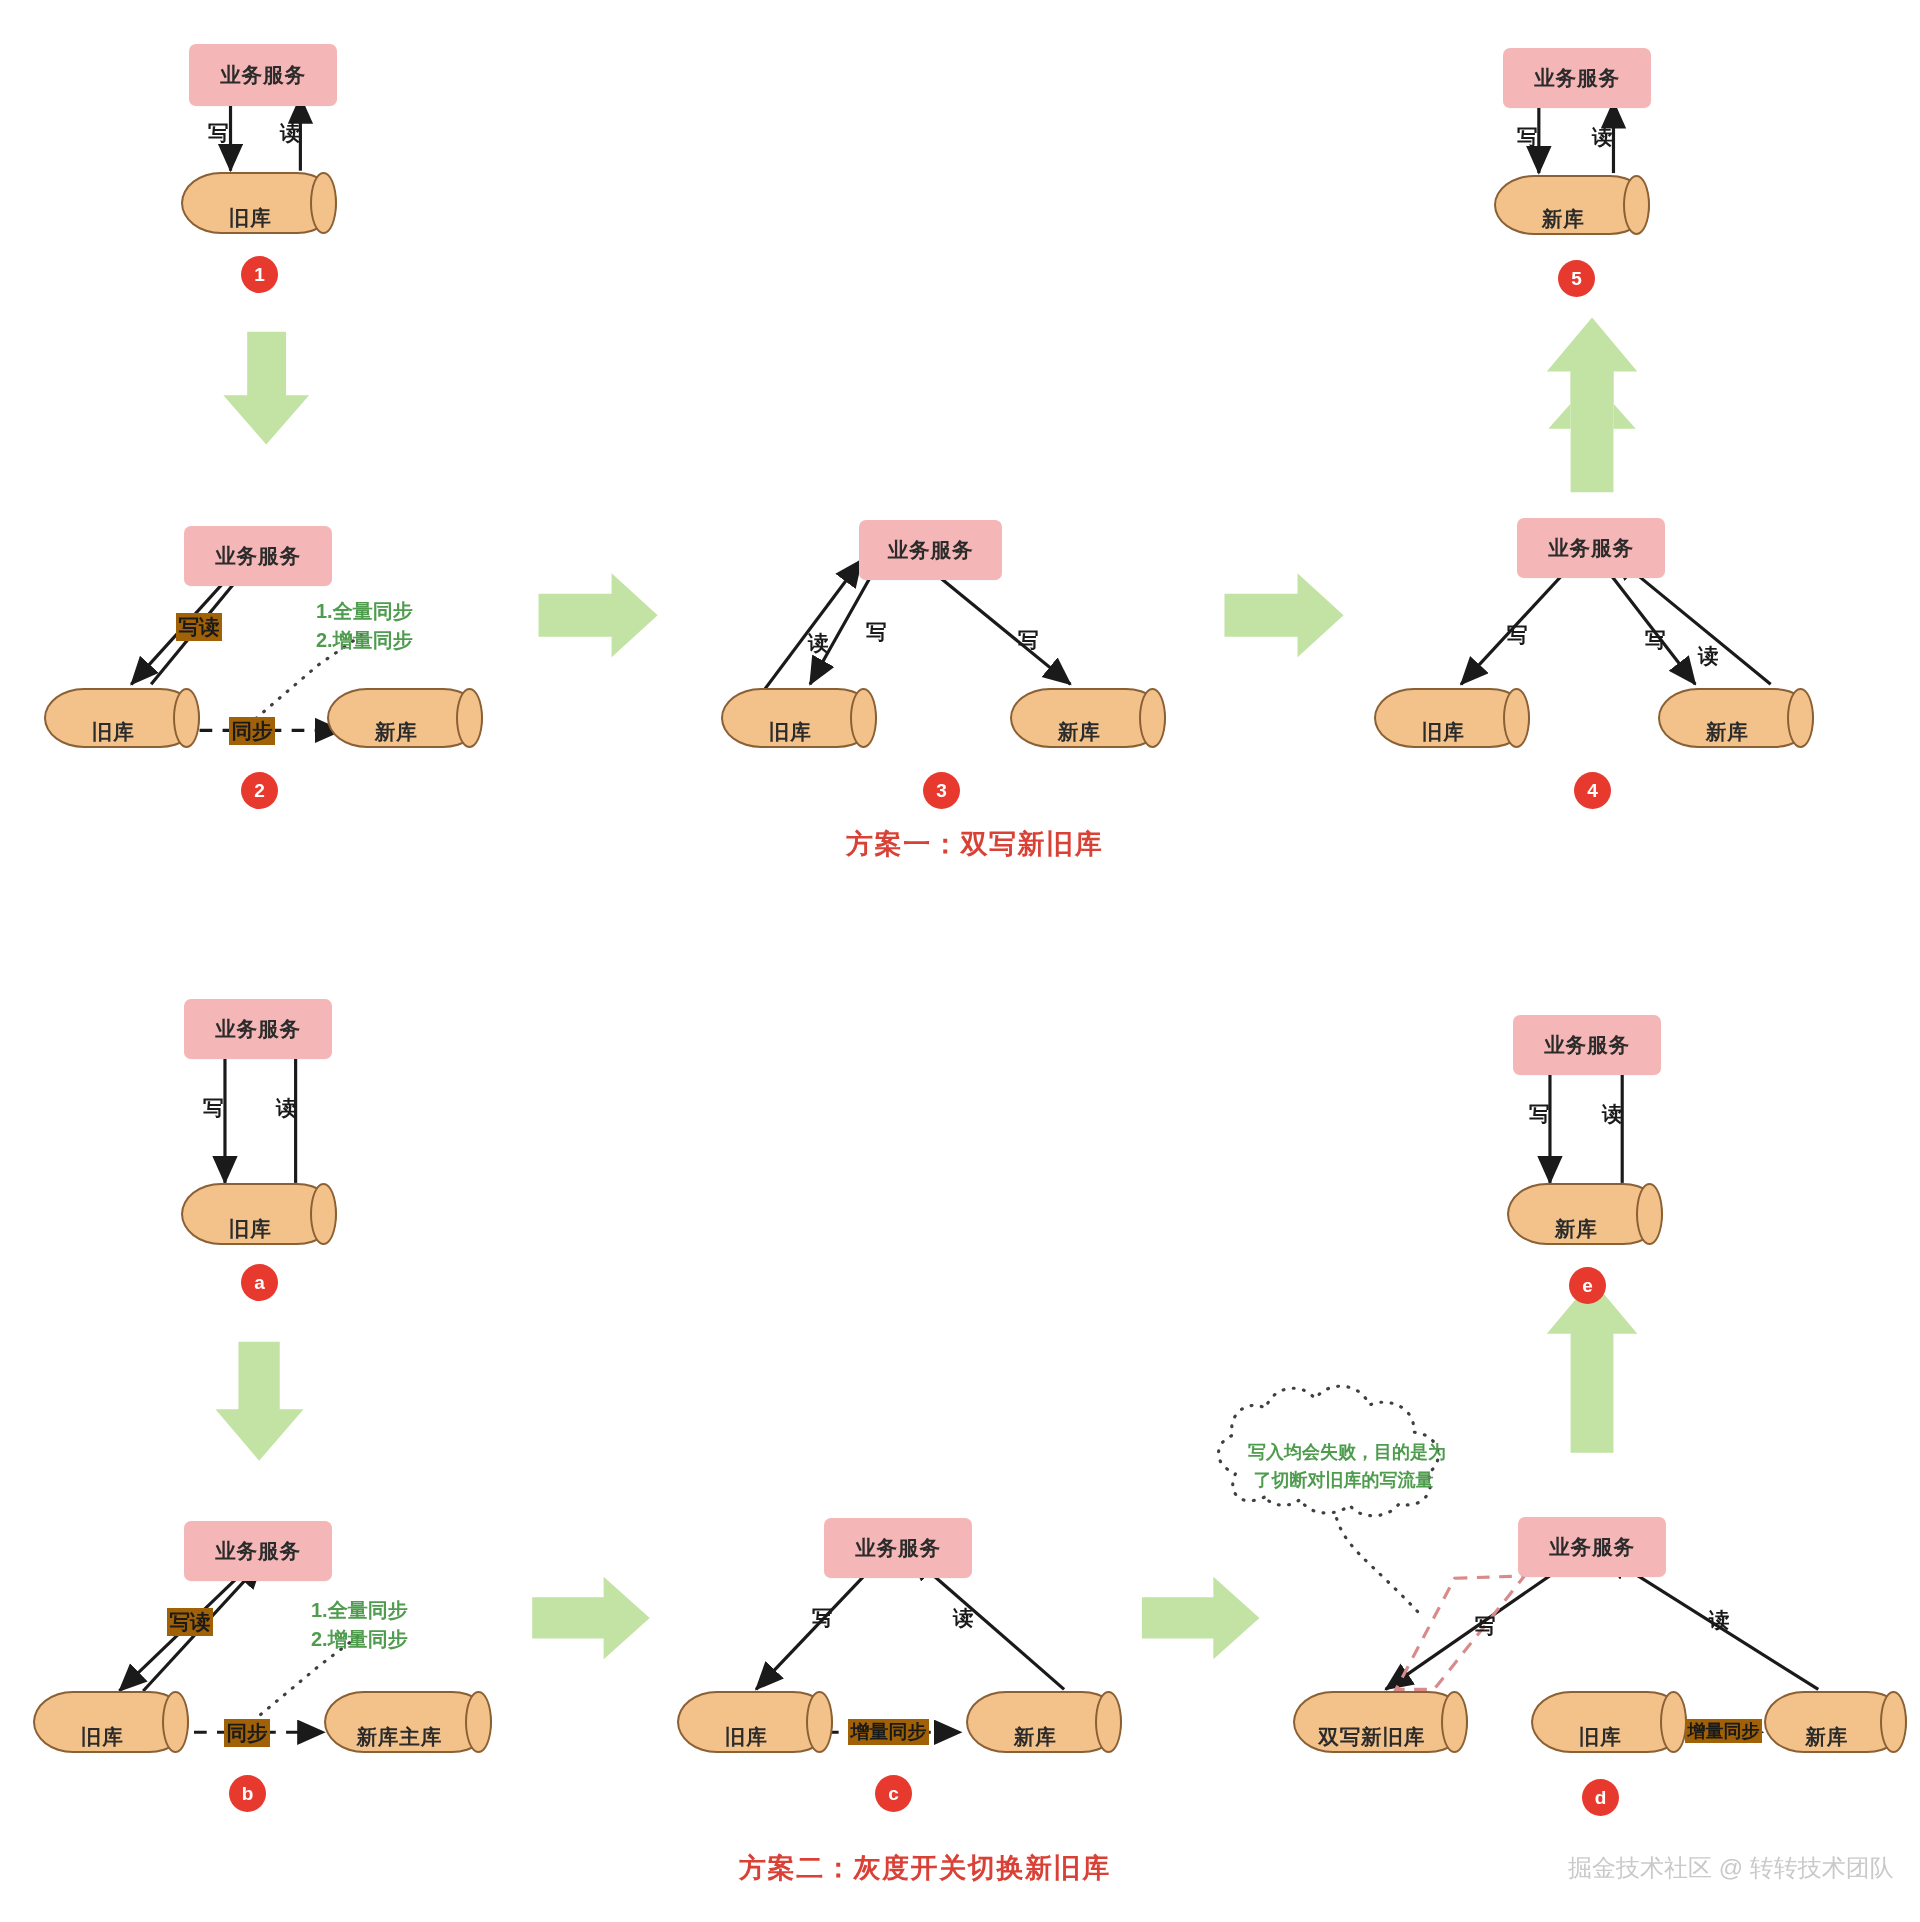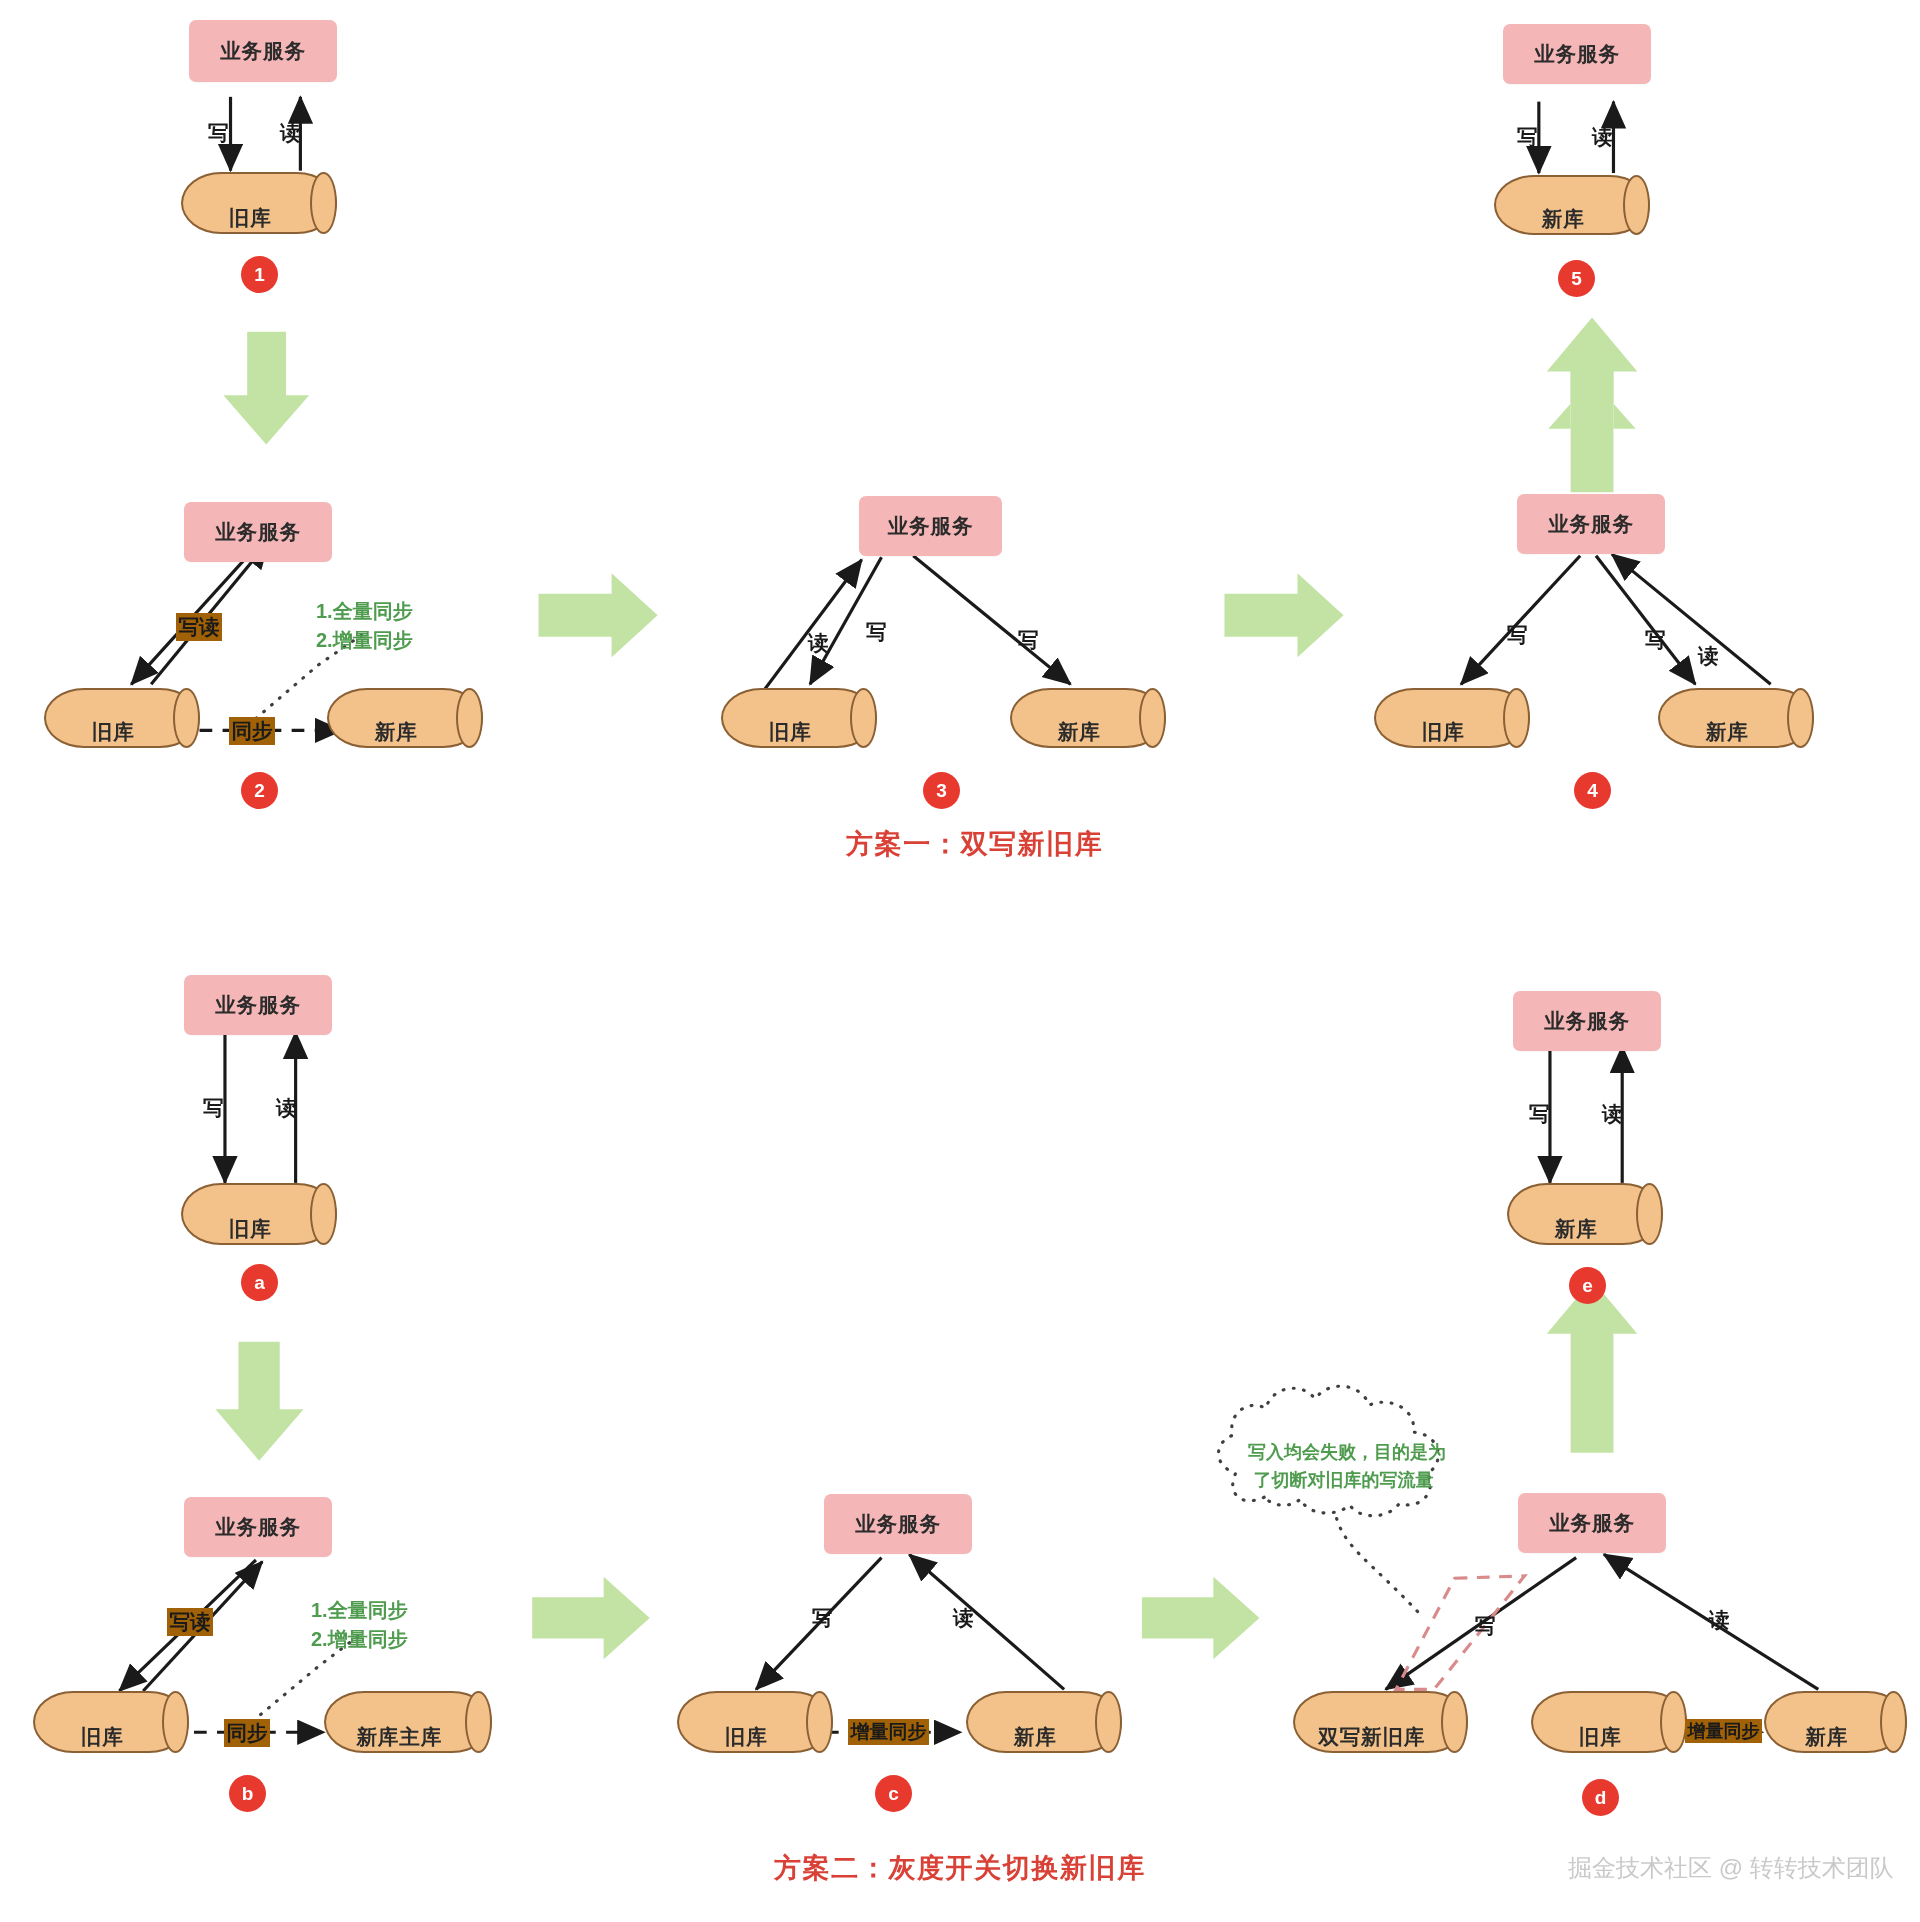--- a/index.html
+++ b/index.html
@@ -15,20 +15,21 @@
   
   .svc{
     position:absolute;
     background:#f4b6b6;
     border-radius:7.1px;
     display:flex;align-items:center;justify-content:center;
     color:#2b2b2b;
     font-weight:bold;
     letter-spacing:0.8px;
     box-shadow:0 0.8px 0 rgba(0,0,0,.04);
+    margin-top:24px;
   }
   
   .db{
     position:absolute;
     background:#f3c28b;
     border:2.4px solid #8a6034;
     border-radius:40px/50%;
     display:flex;align-items:flex-end;justify-content:center;
     color:#2b2b2b;font-weight:bold;letter-spacing:0.8px;
     box-sizing:border-box;
@@ -315,18 +316,18 @@
   <div class="svc" style="left:1513px;top:991px;width:148px;height:60px;font-size:20.6px;">
     <span>业务服务</span>
   </div>
   <div class="db" style="left:1507px;top:1183px;width:156px;height:62px;font-size:20.6px;">
     <span class="lbl">新库</span>
   </div>
   <div class="elabel" style="left:1529px;top:1100px;font-size:20.6px;">写</div>
   <div class="elabel" style="left:1602px;top:1100px;font-size:20.6px;">读</div>
   <div class="badge" style="left:1569px;top:1267px;width:37px;height:37px;font-size:19px;">e</div>
 
-  <div class="caption" style="left:774px;top:1850px;font-size:27px;">方案二：灰度开关切换新旧库</div>
+  <div class="caption" style="left:739px;top:1850px;font-size:27px;">方案二：灰度开关切换新旧库</div>
 
   <div class="watermark" style="left:1568px;top:1852px;font-size:24px;">掘金技术社区 @ 转转技术团队</div>
 
 </div>
 
 
 </body></html>

